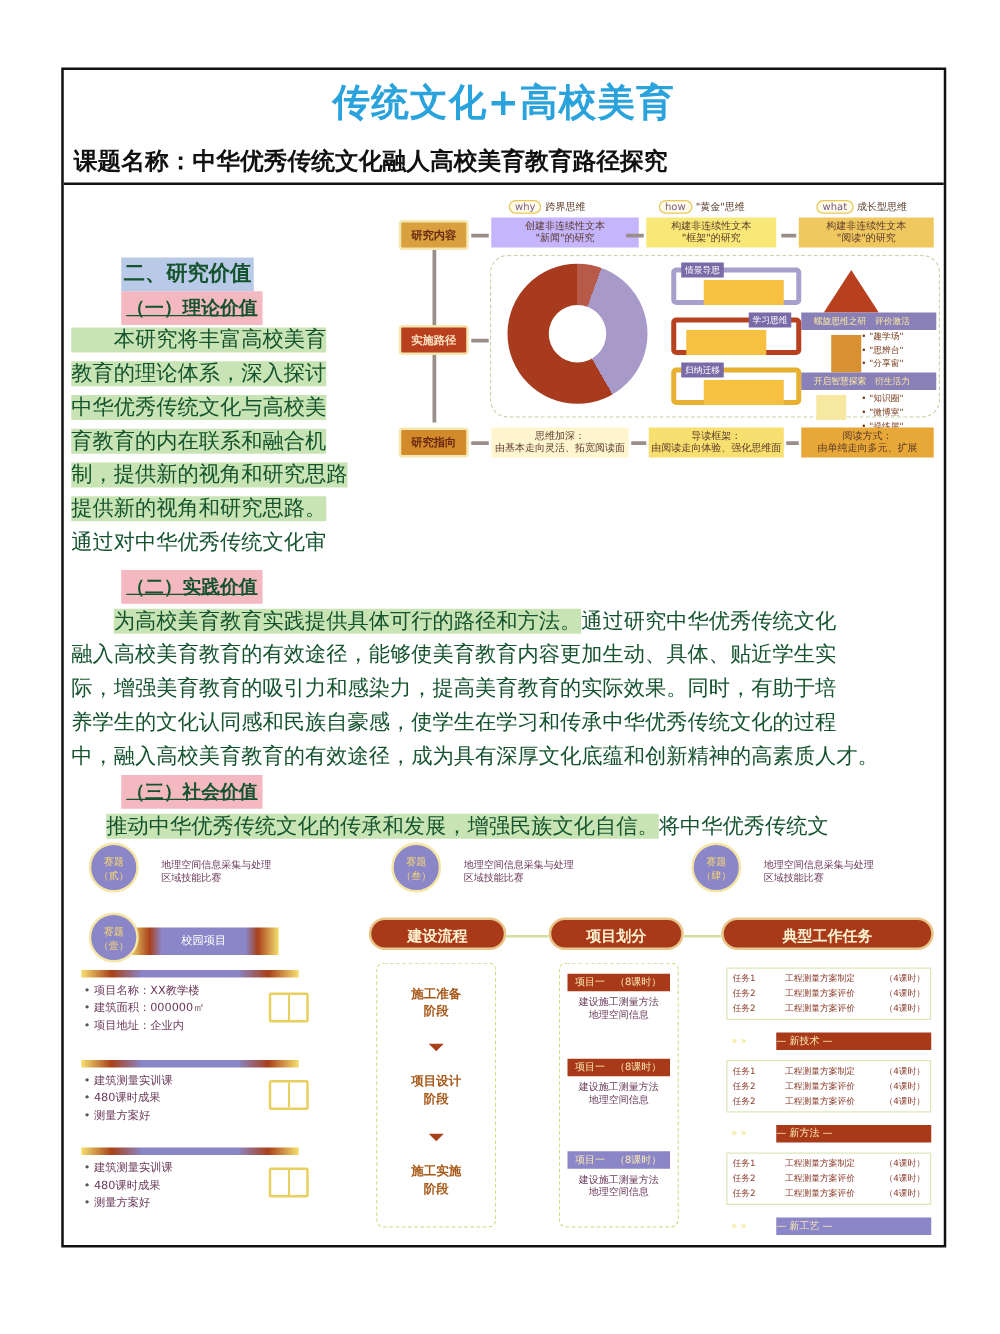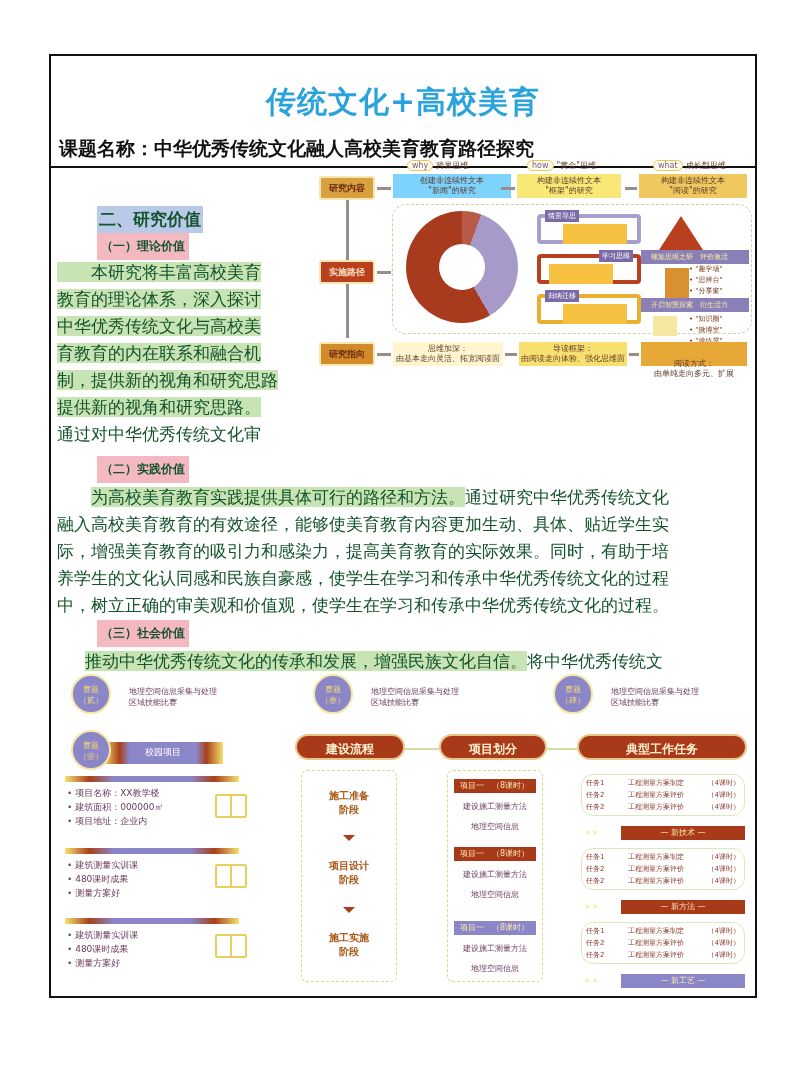--- a/index.html
+++ b/index.html
@@ -1,30 +1,30 @@
 <!DOCTYPE html>
 <html><head>
 <meta charset="utf-8">
 <style>
   * { box-sizing: border-box; margin: 0; padding: 0; }
   html, body { width: 800px; height: 1067px; background: #ffffff; overflow: hidden; }
   body { position: relative; font-family: "DejaVu Sans", "Liberation Sans", sans-serif; color: #1a1a1a; }
 
   .frame { position: absolute; left: 49px; top: 54px; width: 708px; height: 944px; border: 2px solid #111; background: #fff; }
-  .head { position: absolute; left: 0; top: 0; width: 704px; height: 92px; border-bottom: 2px solid #111; margin-top: 20px; }
+  .head { position: absolute; left: 0; top: 0; width: 704px; height: 92px; border-bottom: 2px solid #111; }
   .title { position: absolute; left: 0; top: 6px; width: 704px; text-align: center; font-size: 30px; font-weight: bold; color: #2aa3dc; letter-spacing: 1px; }
   .subtitle { position: absolute; left: 8px; top: 60px; font-size: 19px; font-weight: bold; color: #111; white-space: nowrap; }
 
   .body-text { position: absolute; font-size: 17px; line-height: 27px; color: #14532d; }
   .hl-blue { background: #b9c9e8; font-weight: bold; }
   .hl-pink { background: #f3b8c0; font-weight: bold; }
   .hl-green { background: #c9e4b4; }
 
   .sec-title { position: absolute; left: 46px; top: 150px; font-size: 17px; padding: 0 2px; }
-  .sub-title { position: absolute; left: 46px; font-size: 12px; padding: 0 4px; }
+  .sub-title { position: absolute; left: 46px; font-size: 15px; padding: 0 4px; text-decoration: underline; }
 
   .narrow-para { position: absolute; left: 6px; top: 203px; width: 240px; }
   .narrow-para .line { display: block; height: 27px; white-space: nowrap; }
   .wide-para { position: absolute; left: 6px; width: 695px; }
   .wide-para .line { display: block; height: 27px; white-space: nowrap; }
 
   
   .diag1 { position: absolute; left: 258px; top: 100px; width: 440px; height: 222px; }
   .d-box { position: absolute; font-size: 8px; text-align: center; line-height: 10px; color: #5a3a2a; }
   .left-tag { position: absolute; left: 10px; width: 56px; height: 24px; border-radius: 3px; font-size: 9px; font-weight: bold; color: #6b2a10; display: flex; align-items: center; justify-content: center; border: 2px solid #f6e6b0; }
@@ -51,24 +51,24 @@
   .proj-banner span { position: absolute; left: 0; width: 120px; top: 4px; text-align: center; font-size: 9px; color: #fff; }
   .grad-bar { position: absolute; left: 8px; width: 174px; height: 6px; background: linear-gradient(90deg, #f6e070, #a8401a 14%, #8a86c8 28%, #8a86c8 72%, #a8401a 86%, #f6e070); }
   .list-sm { position: absolute; left: 10px; font-size: 9px; color: #6a3a5a; line-height: 14px; list-style: none; }
   .list-sm li::before { content: "• "; color: #555; }
   .book { position: absolute; left: 158px; width: 32px; height: 24px; border: 2px solid #e8d060; border-radius: 2px; background: linear-gradient(90deg, transparent 47%, #e8d060 47%, #e8d060 53%, transparent 53%); }
   .dash-col { position: absolute; border: 1.5px dashed #d8d888; border-radius: 6px; }
   .stage { position: absolute; width: 100%; text-align: center; font-size: 10px; font-weight: bold; color: #a85a1a; line-height: 14px; }
   .stage-arrow { position: absolute; left: 50%; margin-left: -6px; width: 0; height: 0; border-left: 6px solid transparent; border-right: 6px solid transparent; border-top: 6px solid #a8401a; }
   .proj-tag { position: absolute; left: 6px; right: 6px; height: 14px; background: #a83a1a; color: #fbe8b0; font-size: 8px; line-height: 14px; padding-left: 6px; }
   .proj-tag.purple { background: #8a86c8; }
-  .proj-desc { position: absolute; left: 0; right: 0; text-align: center; font-size: 8px; color: #6a3a5a; line-height: 20px; }
-  .task-box { position: absolute; left: 4px; width: 164px; border: 1.5px solid #dde8b8; border-radius: 12px; padding: 2px 4px; }
+  .proj-desc { position: absolute; left: 0; right: 0; text-align: center; font-size: 8px; color: #6a3a5a; line-height: 10px; }
+  .task-box { position: absolute; left: 4px; width: 164px; border: 1.5px solid #dde8b8; border-radius: 0; padding: 2px 4px; }
   .task-line { font-size: 7px; color: #8a3a2a; line-height: 12px; white-space: nowrap; display: flex; justify-content: space-between; }
-  .task-foot { position: absolute; left: 44px; width: 124px; height: 14px; background: #a83a1a; color: #fbe8b0; font-size: 8px; line-height: 14px; text-align: center; }
+  .task-foot { position: absolute; left: 44px; width: 124px; height: 14px; background: #a83a1a; color: #fbe8b0; font-size: 8px; line-height: 14px; text-align: left; }
   .task-foot.purple { background: #8a86c8; }
   .chev { position: absolute; left: 8px; font-size: 8px; color: #f0e070; }
 </style>
 </head>
 <body>
 
 <div class="frame">
 
   <div class="head">
     <div class="title">传统文化+高校美育</div>
@@ -88,40 +88,40 @@
     <span class="line"><span>通过对中华优秀传统文化审</span></span>
   </div>
 
 
   <div class="body-text sub-title hl-pink" style="top:400px">（二）实践价值</div>
   <div class="body-text wide-para" style="top:428px">
     <span class="line">　　<span class="hl-green">为高校美育教育实践提供具体可行的路径和方法。</span><span>通过研究中华优秀传统文化</span></span>
     <span class="line">融入高校美育教育的有效途径，能够使美育教育内容更加生动、具体、贴近学生实</span>
     <span class="line">际，增强美育教育的吸引力和感染力，提高美育教育的实际效果。同时，有助于培</span>
     <span class="line">养学生的文化认同感和民族自豪感，使学生在学习和传承中华优秀传统文化的过程</span>
-    <span class="line">中，树立正确的审美观和价值观，使学生在学习和传承中华优秀传统文化的过程。</span>
+    <span class="line">中，融入高校美育教育的有效途径，成为具有深厚文化底蕴和创新精神的高素质人才。</span>
   </div>
 
   <div class="body-text sub-title hl-pink" style="top:564px">（三）社会价值</div>
   <div class="body-text wide-para" style="top:592px; left:34px">
     <span class="line"><span class="hl-green">推动中华优秀传统文化的传承和发展，增强民族文化自信。</span><span>将中华优秀传统文</span></span>
   </div>
 
   <div class="diag1">
     <div class="vline" style="top:32px; height:150px"></div>
     <div class="left-tag" style="top:20px; background:#d9a040">研究内容</div>
     <div class="left-tag" style="top:104px; background:#b8401e; color:#fbe0c0">实施路径</div>
     <div class="left-tag" style="top:186px; background:#d28a2a">研究指向</div>
 
     <div class="col-head" style="left:98px; top:4px"><span class="pill">why</span><span>跨界思维</span></div>
     <div class="col-head" style="left:218px; top:4px"><span class="pill">how</span><span>"黄金"思维</span></div>
     <div class="col-head" style="left:344px; top:4px"><span class="pill">what</span><span>成长型思维</span></div>
 
     <div class="harrow" style="left:68px; top:31px; width:14px"></div>
-    <div class="d-box" style="left:84px; top:18px; width:118px; height:24px; background:#7dd3fc; white-space:pre-line; padding-top:2px">创建非连续性文本
+    <div class="d-box" style="left:84px; top:18px; width:118px; height:24px; background:#c4b5fd; white-space:pre-line; padding-top:2px">创建非连续性文本
 "新闻"的研究</div>
     <div class="harrow" style="left:192px; top:31px; width:14px"></div>
     <div class="d-box" style="left:208px; top:18px; width:104px; height:24px; background:#f8e878; white-space:pre-line; padding-top:2px">构建非连续性文本
 "框架"的研究</div>
     <div class="harrow" style="left:316px; top:31px; width:12px"></div>
     <div class="d-box" style="left:330px; top:18px; width:108px; height:24px; background:#f0c860; white-space:pre-line; padding-top:2px">构建非连续性文本
 "阅读"的研究</div>
 
     <div class="dashed-area"></div>
     <div class="harrow" style="left:68px; top:115px; width:14px"></div>
@@ -154,21 +154,21 @@
       <div>• <span>"操练屋"</span></div>
     </div>
 
     <div class="harrow" style="left:68px; top:197px; width:14px"></div>
     <div class="d-box" style="left:84px; top:186px; width:110px; height:24px; background:#fff6d0; white-space:pre-line; padding-top:2px">思维加深：
 由基本走向灵活、拓宽阅读面</div>
     <div class="harrow" style="left:196px; top:197px; width:12px"></div>
     <div class="d-box" style="left:210px; top:186px; width:108px; height:24px; background:#f8e070; white-space:pre-line; padding-top:2px">导读框架：
 由阅读走向体验、强化思维面</div>
     <div class="harrow" style="left:320px; top:197px; width:10px"></div>
-    <div class="d-box" style="left:332px; top:186px; width:106px; height:24px; background:#e8a838; white-space:pre-line; padding-top:17px">阅读方式：
+    <div class="d-box" style="left:332px; top:186px; width:106px; height:24px; background:#e8a838; white-space:pre-line; padding-top:2px">阅读方式：
 由单纯走向多元、扩展</div>
   </div>
 
   <div class="diag2">
 
     <div class="badge" style="left:14px; top:0px">
         <div>赛题</div>
         <div>（贰）</div>
       </div>
     <div class="badge-label" style="left:72px; top:12px; white-space:pre-line">地理空间信息采集与处理

